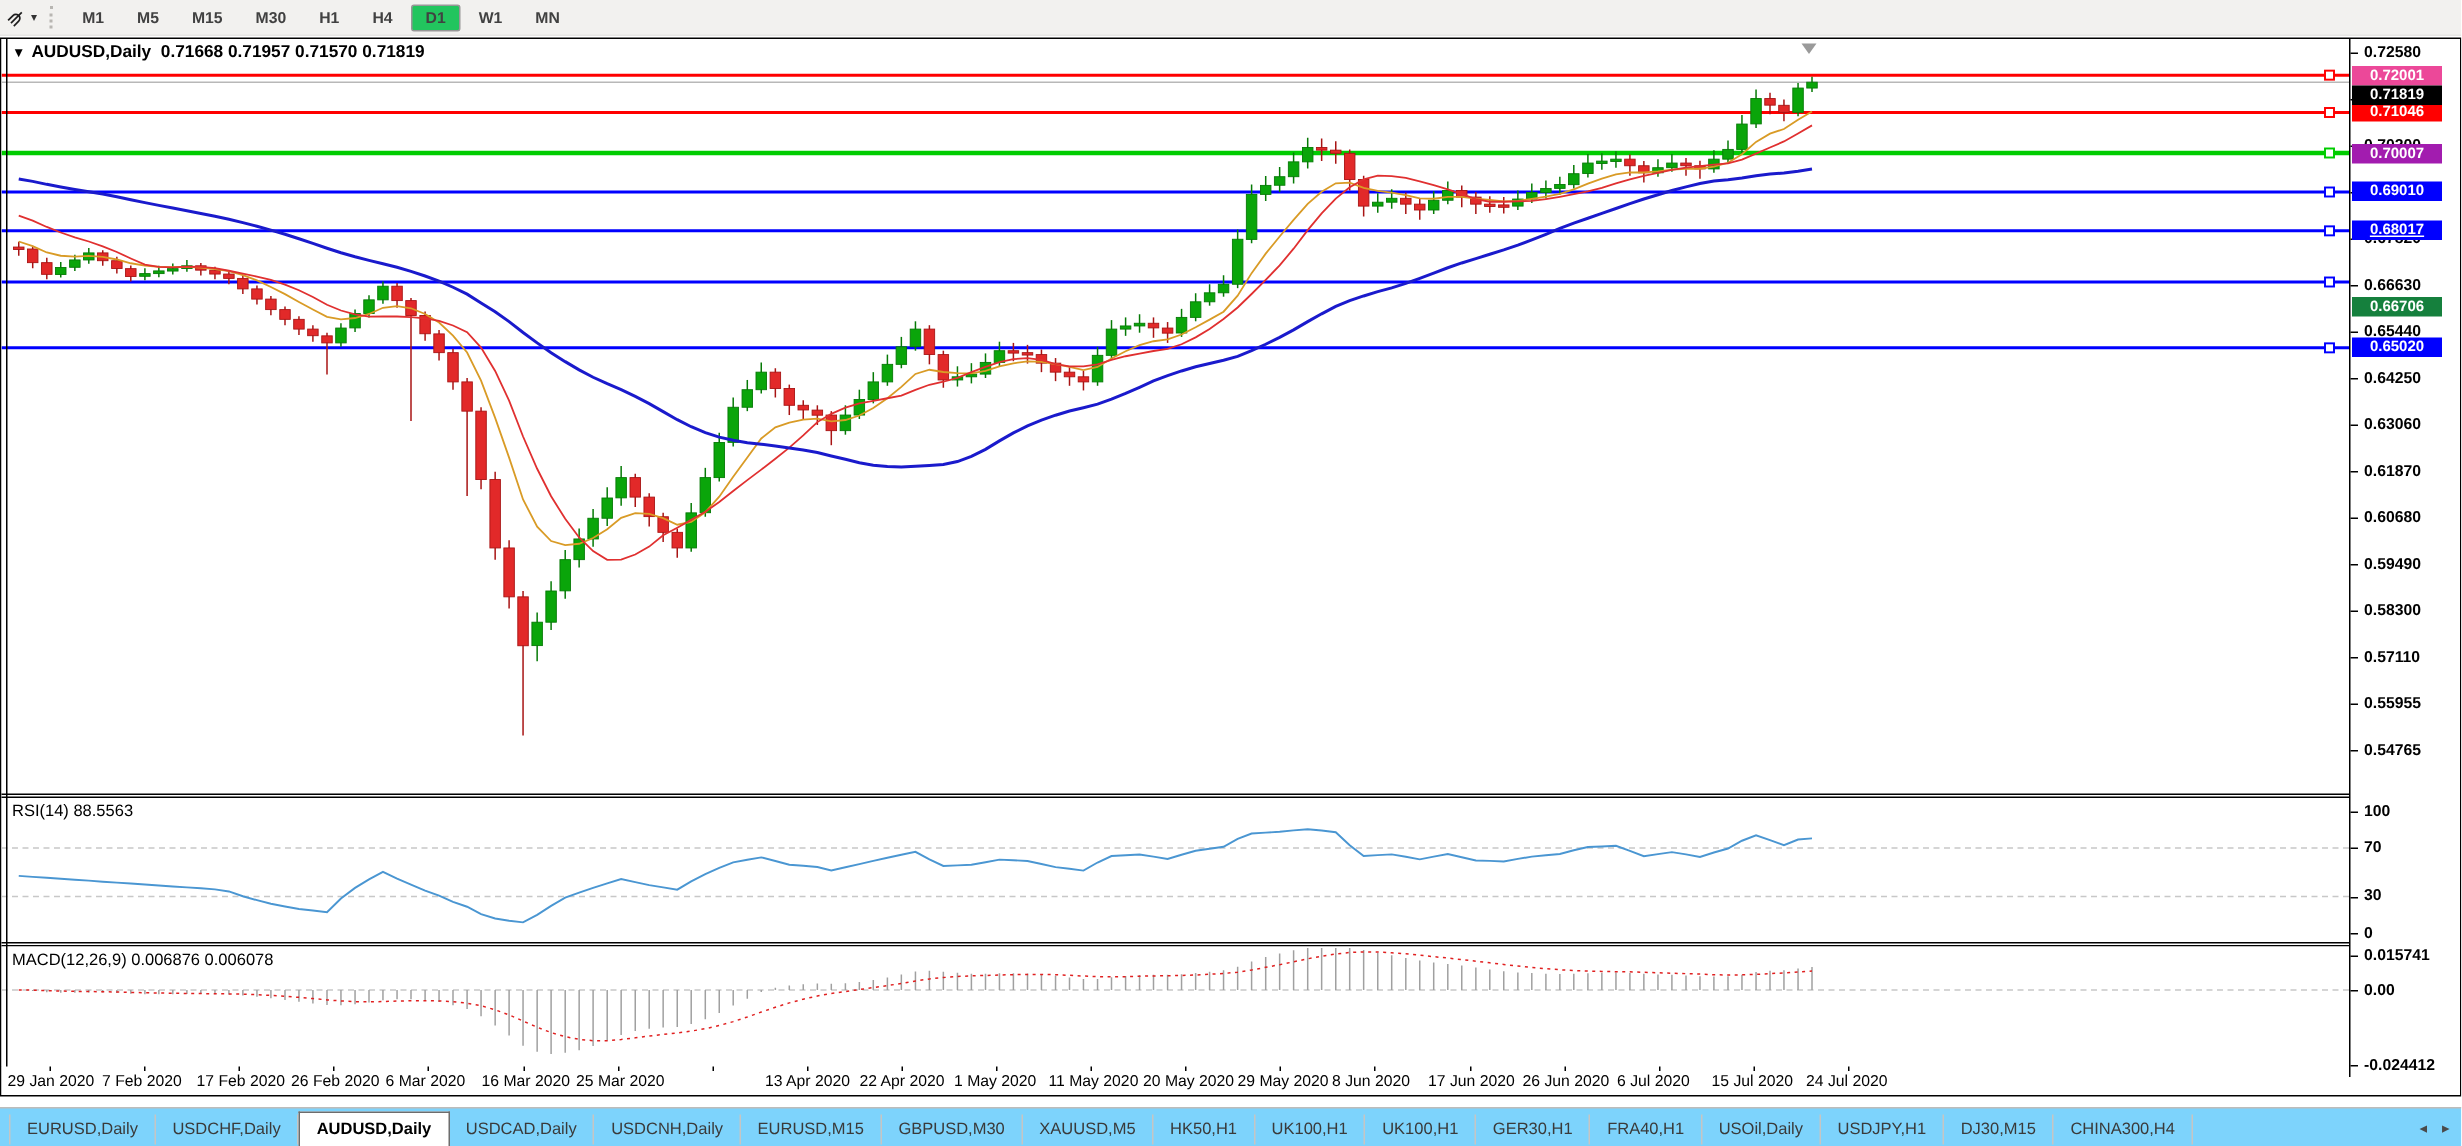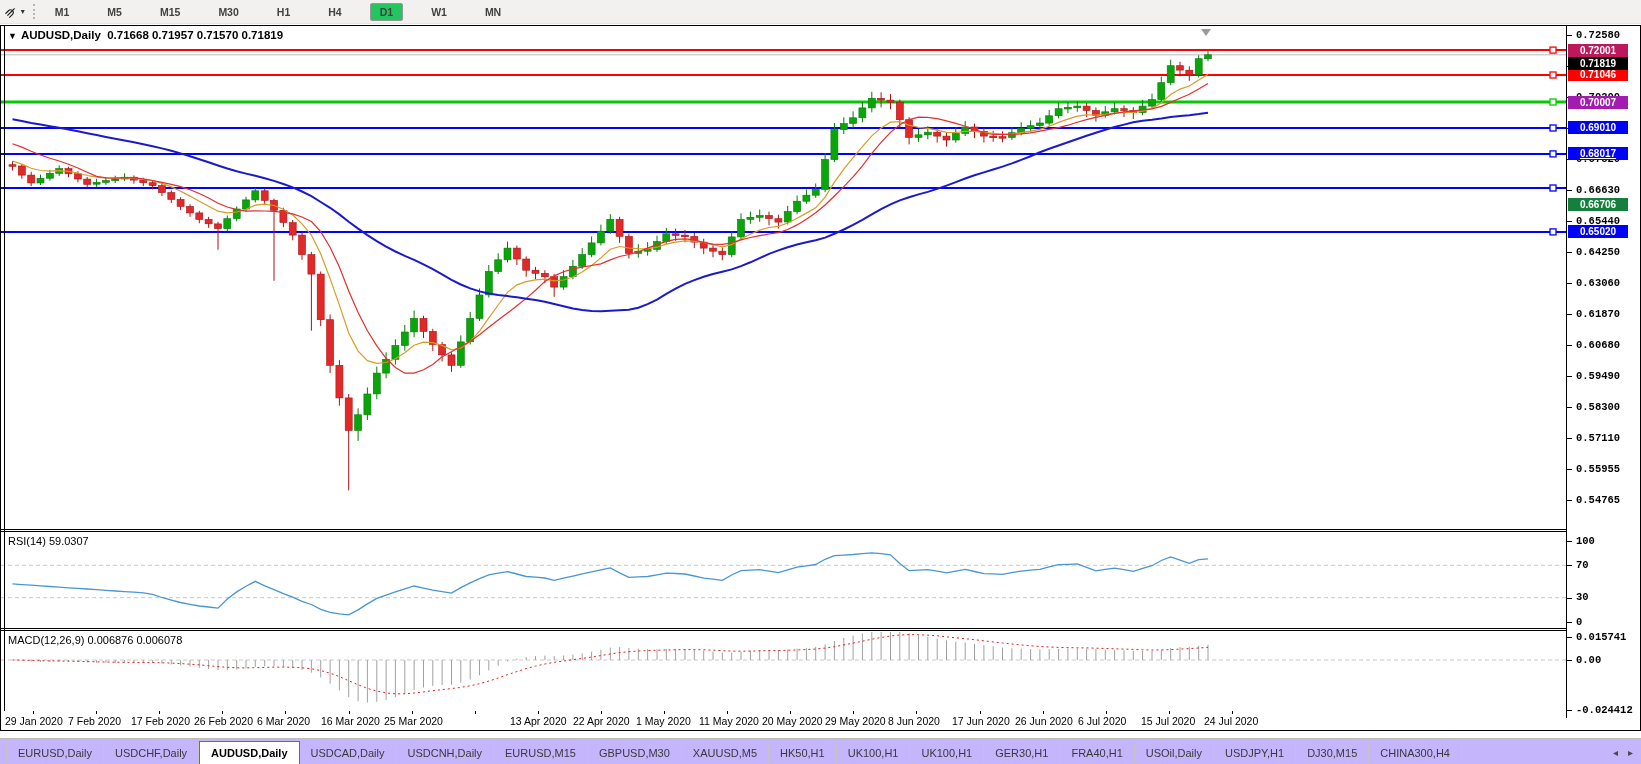--- a/index.html
+++ b/index.html
@@ -28,52 +28,52 @@
   .pane svg{position:absolute;left:0;top:0;}
   .chart-title{position:absolute;left:7px;top:3px;font-size:11.5px;font-weight:700;color:#000;z-index:4;}
   .chart-title .mk{font-size:9px;margin-right:4px;}
   .pane-label{position:absolute;left:7px;top:3px;font-size:11px;color:#000;z-index:4;}
   .leftline{position:absolute;left:3px;top:0;width:1px;height:685px;background:#000;z-index:5;}
 
   
   .price-axis{position:absolute;left:1565px;top:0;width:73px;height:692px;background:#fff;
               border-left:1px solid #000;z-index:6;}
   .ptick{position:absolute;left:0;width:5px;height:1px;background:#000;}
-  .plabel{position:absolute;left:9px;font-size:10.5px;font-weight:700;color:#000;line-height:13px;white-space:nowrap;font-family:Liberation Mono, monospace;}
+  .plabel{position:absolute;left:9px;font-size:10.5px;font-weight:700;color:#000;line-height:13px;white-space:nowrap;}
   .lvlbox{position:absolute;left:1px;width:60px;height:13px;color:#fff;font-size:10px;font-weight:700;
           text-align:center;line-height:13px;z-index:7;}
 
   
   .date-axis{position:absolute;left:0;top:685px;width:1639px;height:19px;background:#fff;}
   .date-label{position:absolute;top:4px;font-size:10.5px;color:#000;white-space:nowrap;}
   .dtick{position:absolute;top:0;width:1px;height:3px;background:#000;}
 
   
-  .tabbar{position:absolute;left:0;top:738px;width:100%;height:26px;background:#c4b5fd;
+  .tabbar{position:absolute;left:0;top:738px;width:100%;height:26px;background:#7dd3fc;
           border-top:1px solid #bdbcba;display:flex;align-items:flex-end;}
   .tabs{display:flex;align-items:flex-end;margin-left:6px;}
   .tab{height:20px;line-height:20px;padding:0 11px;font-size:11px;color:#3a3a3a;
        border-right:1px solid #c6c5c3;margin-bottom:2px;white-space:nowrap;}
   .tab:first-child{border-left:1px solid #c6c5c3;}
   .tab.active{background:#fff;border:1px solid #6d6d6d;border-bottom:none;font-weight:700;color:#000;
               height:23px;line-height:23px;margin-bottom:0;}
   .tabnav{position:absolute;right:8px;bottom:7px;font-size:10px;color:#4a4a4a;display:flex;gap:10px;}
 </style>
 </head>
 <body>
 
 <div id="app">
 
   <div class="toolbar">
     <div class="toolgrp">
       <span class="pitch">⋔</span>
       <span class="caret">▾</span>
     </div>
     <span class="grip"></span>
-    <div id="tf-buttons" style="display:flex;align-items:center;gap:16px;">
+    <div id="tf-buttons" style="display:flex;align-items:center;">
         <span class="tfbtn">M1</span>
         <span class="tfbtn">M5</span>
         <span class="tfbtn">M15</span>
         <span class="tfbtn">M30</span>
         <span class="tfbtn">H1</span>
         <span class="tfbtn">H4</span>
         <span class="tfbtn active">D1</span>
         <span class="tfbtn">W1</span>
         <span class="tfbtn">MN</span>
       </div>
@@ -364,21 +364,21 @@
         <span class="mk">▼</span><span>AUDUSD,Daily</span>&nbsp;&nbsp;<span>0.71668 0.71957 0.71570 0.71819</span>
       </div>
     </div>
     <div class="divider" id="div1"></div>
     <div class="pane" id="rsi-pane">
       <svg id="rsi-svg" width="1565" height="96">
           <line x1="0" y1="33.3" x2="1565" y2="33.3" stroke="#c8c8c8" stroke-width="1" stroke-dasharray="4,3"></line>
           <line x1="0" y1="65.7" x2="1565" y2="65.7" stroke="#c8c8c8" stroke-width="1" stroke-dasharray="4,3"></line>
           <polyline points="11.5,51.9 20.8,52.6 30.2,53.2 39.5,53.8 48.9,54.5 58.2,55.1 67.5,55.8 76.9,56.4 86.2,57.0 95.6,57.7 104.9,58.3 114.2,59.0 123.6,59.6 132.9,60.2 142.3,60.9 151.6,62.3 160.9,65.5 170.3,68.1 179.6,70.5 189.0,72.3 198.3,74.0 207.6,75.0 217.0,76.1 226.3,67.0 235.7,59.9 245.0,54.2 254.3,49.3 263.7,53.8 273.0,57.7 282.4,61.7 291.7,65.1 301.0,69.3 310.4,72.5 319.7,77.4 329.1,80.3 338.4,81.8 347.7,82.9 357.1,77.9 366.4,71.9 375.8,66.4 385.1,63.1 394.4,59.9 403.8,56.9 413.1,54.0 422.5,56.1 431.8,58.1 441.1,59.6 450.5,61.1 459.8,55.6 469.2,50.8 478.5,46.6 487.8,42.9 497.2,41.2 506.5,39.6 515.9,42.0 525.2,44.5 534.5,45.2 543.9,46.0 553.2,48.3 562.6,46.2 571.9,44.1 581.2,41.9 590.6,39.8 599.9,37.8 609.3,35.9 618.6,40.9 627.9,45.3 637.3,44.9 646.6,44.5 656.0,42.8 665.3,41.1 674.6,41.5 684.0,42.0 693.3,44.0 702.7,46.1 712.0,47.2 721.3,48.4 730.7,43.0 740.0,38.7 749.4,38.2 758.7,37.7 768.0,39.1 777.4,40.7 786.7,37.8 796.1,35.2 805.4,33.8 814.7,32.5 824.1,27.3 833.4,23.7 842.8,23.1 852.1,22.5 861.4,21.6 870.8,20.8 880.1,21.7 889.5,22.8 898.8,31.5 908.1,38.7 917.5,38.1 926.8,37.6 936.2,39.2 945.5,40.9 954.8,39.1 964.2,37.4 973.5,39.5 982.9,41.7 992.2,41.9 1001.5,42.3 1010.9,40.6 1020.2,39.1 1029.6,38.2 1038.9,37.3 1048.2,34.8 1057.6,32.7 1066.9,32.3 1076.3,31.9 1085.6,35.3 1094.9,38.8 1104.3,37.4 1113.6,36.1 1123.0,37.6 1132.3,39.3 1141.6,36.3 1151.0,33.7 1160.3,28.5 1169.7,24.9 1179.0,28.1 1188.3,31.4 1197.7,27.7 1207.0,26.9" fill="none" stroke="#4a96d2" stroke-width="1.3"></polyline>
         </svg>
-      <div class="pane-label">RSI(14) 59.0307</div>
+      <div class="pane-label">RSI(14) 88.5563</div>
     </div>
     <div class="divider" id="div2"></div>
     <div class="pane" id="macd-pane">
       <svg id="macd-svg" width="1565" height="80">
           <line x1="0" y1="29" x2="1565" y2="29" stroke="#c8c8c8" stroke-width="1" stroke-dasharray="4,3"></line>
           <line x1="11.5" y1="29" x2="11.5" y2="29.0" stroke="#a0a0a0" stroke-width="1"></line>
           <line x1="20.8" y1="29" x2="20.8" y2="29.6" stroke="#a0a0a0" stroke-width="1"></line>
           <line x1="30.2" y1="29" x2="30.2" y2="30.5" stroke="#a0a0a0" stroke-width="1"></line>
           <line x1="39.5" y1="29" x2="39.5" y2="30.9" stroke="#a0a0a0" stroke-width="1"></line>
           <line x1="48.9" y1="29" x2="48.9" y2="30.9" stroke="#a0a0a0" stroke-width="1"></line>
@@ -592,21 +592,21 @@
         <div class="ptick" style="top: 572px;"></div>
         <div class="plabel" style="top: 565px;">30</div>
         <div class="ptick" style="top: 596px;"></div>
         <div class="plabel" style="top: 590px;">0</div>
         <div class="ptick" style="top: 611px;"></div>
         <div class="plabel" style="top: 605px;">0.015741</div>
         <div class="ptick" style="top: 634px;"></div>
         <div class="plabel" style="top: 628px;">0.00</div>
         <div class="ptick" style="top: 684px;"></div>
         <div class="plabel" style="top: 678px;">-0.024412</div>
-        <div class="lvlbox" style="top: 18px; background: #be185d;">0.72001</div>
+        <div class="lvlbox" style="top: 18px; background: #ec4899;">0.72001</div>
         <div class="lvlbox" style="top: 42px; background: rgb(255, 0, 0);">0.71046</div>
         <div class="lvlbox" style="top: 70px; background: #a21caf;">0.70007</div>
         <div class="lvlbox" style="top: 95px; background: rgb(0, 0, 255);">0.69010</div>
         <div class="lvlbox" style="top: 121px; background: rgb(0, 0, 255); text-decoration: underline;">0.68017</div>
         <div class="lvlbox" style="top: 172px; background: #15803d;">0.66706</div>
         <div class="lvlbox" style="top: 199px; background: rgb(0, 0, 255);">0.65020</div>
         <div class="lvlbox" style="top: 31px; background: rgb(0, 0, 0);">0.71819</div>
       </div>
     <div class="leftline"></div>
   </div>

